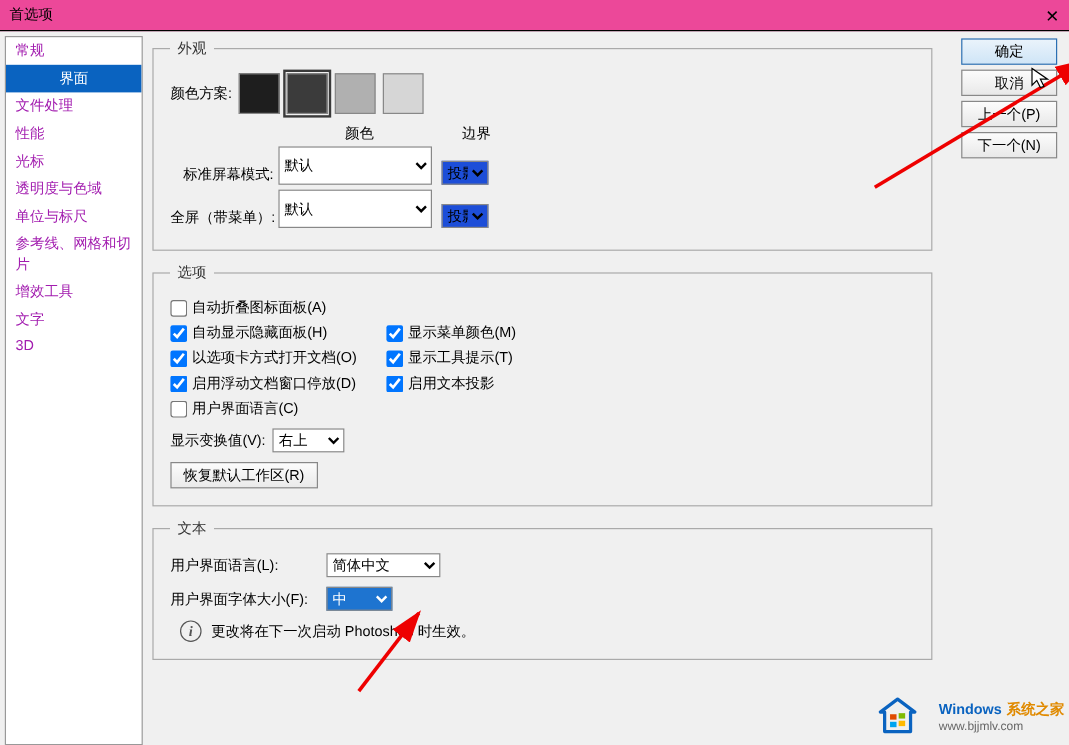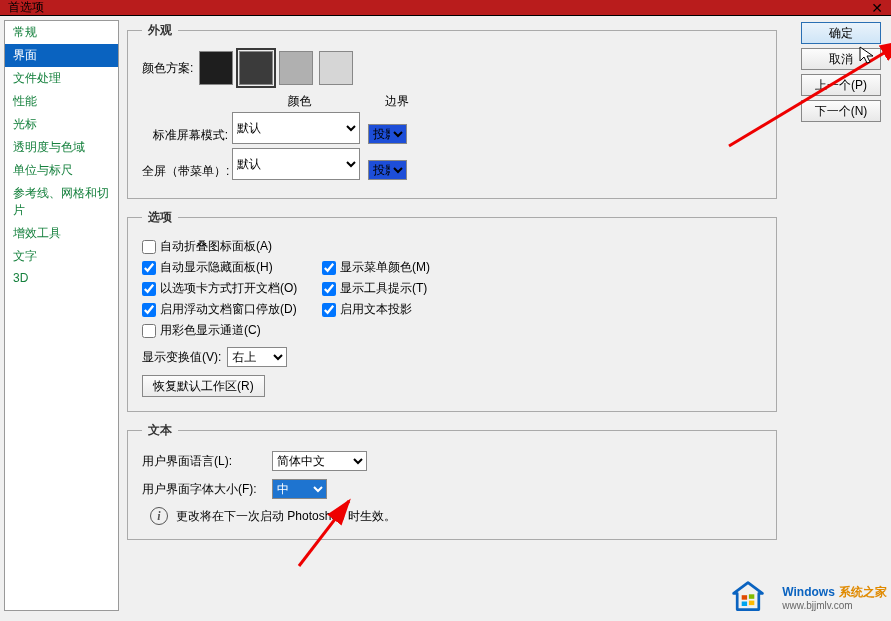--- a/index.html
+++ b/index.html
@@ -1,35 +1,35 @@
 <!DOCTYPE html>
 <html><head>
 <meta charset="utf-8">
 <style>
 * { box-sizing: border-box; margin: 0; padding: 0; font-family: "Microsoft YaHei", SimSun, sans-serif; font-size: 12px; }
 body { background: #f0f0f0; width: 891px; height: 621px; position: relative; overflow: hidden; }
 
-.titlebar { height: 16px; background: #b91c1c; border-bottom: 1px solid #000; display: flex; align-items: center; justify-content: space-between; padding: 0 4px; }
+.titlebar { height: 26px; background: #ec4899; border-bottom: 1px solid #000; display: flex; align-items: center; justify-content: space-between; padding: 0 4px; }
 .titlebar .title { padding-left: 4px; }
 .titlebar .close { width: 20px; text-align: center; font-size: 14px; cursor: pointer; }
 
 .body-area { display: flex; height: calc(100% - 22px); }
 
 .sidebar { width: 115px; background: #fff; border: 1px solid #999; margin: 4px 0 4px 4px; overflow: hidden; }
-.sidebar .cat { padding: 3px 8px; cursor: pointer; color: #15803d; }
-.sidebar .cat.selected { background: #0a63c0; color: #fff; }
+.sidebar .cat { padding: 3px 8px; cursor: pointer; color: #a21caf; }
+.sidebar .cat.selected { background: #0a63c0; color: #fff; text-align: center; }
 
 .main { flex: 1; padding: 6px 8px; position: relative; }
 
 .right-buttons { position: absolute; right: 10px; top: 6px; width: 80px; display: flex; flex-direction: column; gap: 4px; }
 .right-buttons button { height: 22px; border: 1px solid #888; background: linear-gradient(#fcfcfc,#e8e8e8); cursor: pointer; font-size: 12px; }
 .right-buttons button.primary { border: 1px solid #2a6fb3; background: linear-gradient(#eaf3fb,#cfe5f7); }
 
 fieldset { border: 1px solid #aaa; margin-bottom: 10px; padding: 12px 14px 14px 14px; position: relative; }
-fieldset legend { padding: 0 6px; background: #f0f0f0; color: #333; font-weight: bold; }
+fieldset legend { padding: 0 6px; background: #f0f0f0; color: #333; }
 
 .group-wide { width: 650px; }
 
 
 .row { display: flex; align-items: center; margin-bottom: 6px; }
 .row .lbl { text-align: right; padding-right: 6px; }
 
 .color-swatches { display: flex; gap: 6px; }
 .swatch { width: 34px; height: 34px; border: 1px solid #888; cursor: pointer; }
 .swatch.sel { outline: 2px solid #3a3a3a; outline-offset: 1px; }
@@ -184,21 +184,21 @@
               <span>启用浮动文档窗口停放(D)</span>
             </label>
           <label class="chk2">
               <input type="checkbox" checked="" style="">
               <span>启用文本投影</span>
             </label>
         </div>
         <div class="check-pair">
           <label class="chk">
               <input type="checkbox" style="">
-              <span>用彩色显示通道(C)</span>
+              <span>用户界面语言(C)</span>
             </label>
         </div>
       </div>
 
       <div class="transform-row">
         <span>显示变换值(V):</span>
         <select><option>右上</option></select>
       </div>
 
       <button class="restore-btn">恢复默认工作区(R)</button>

